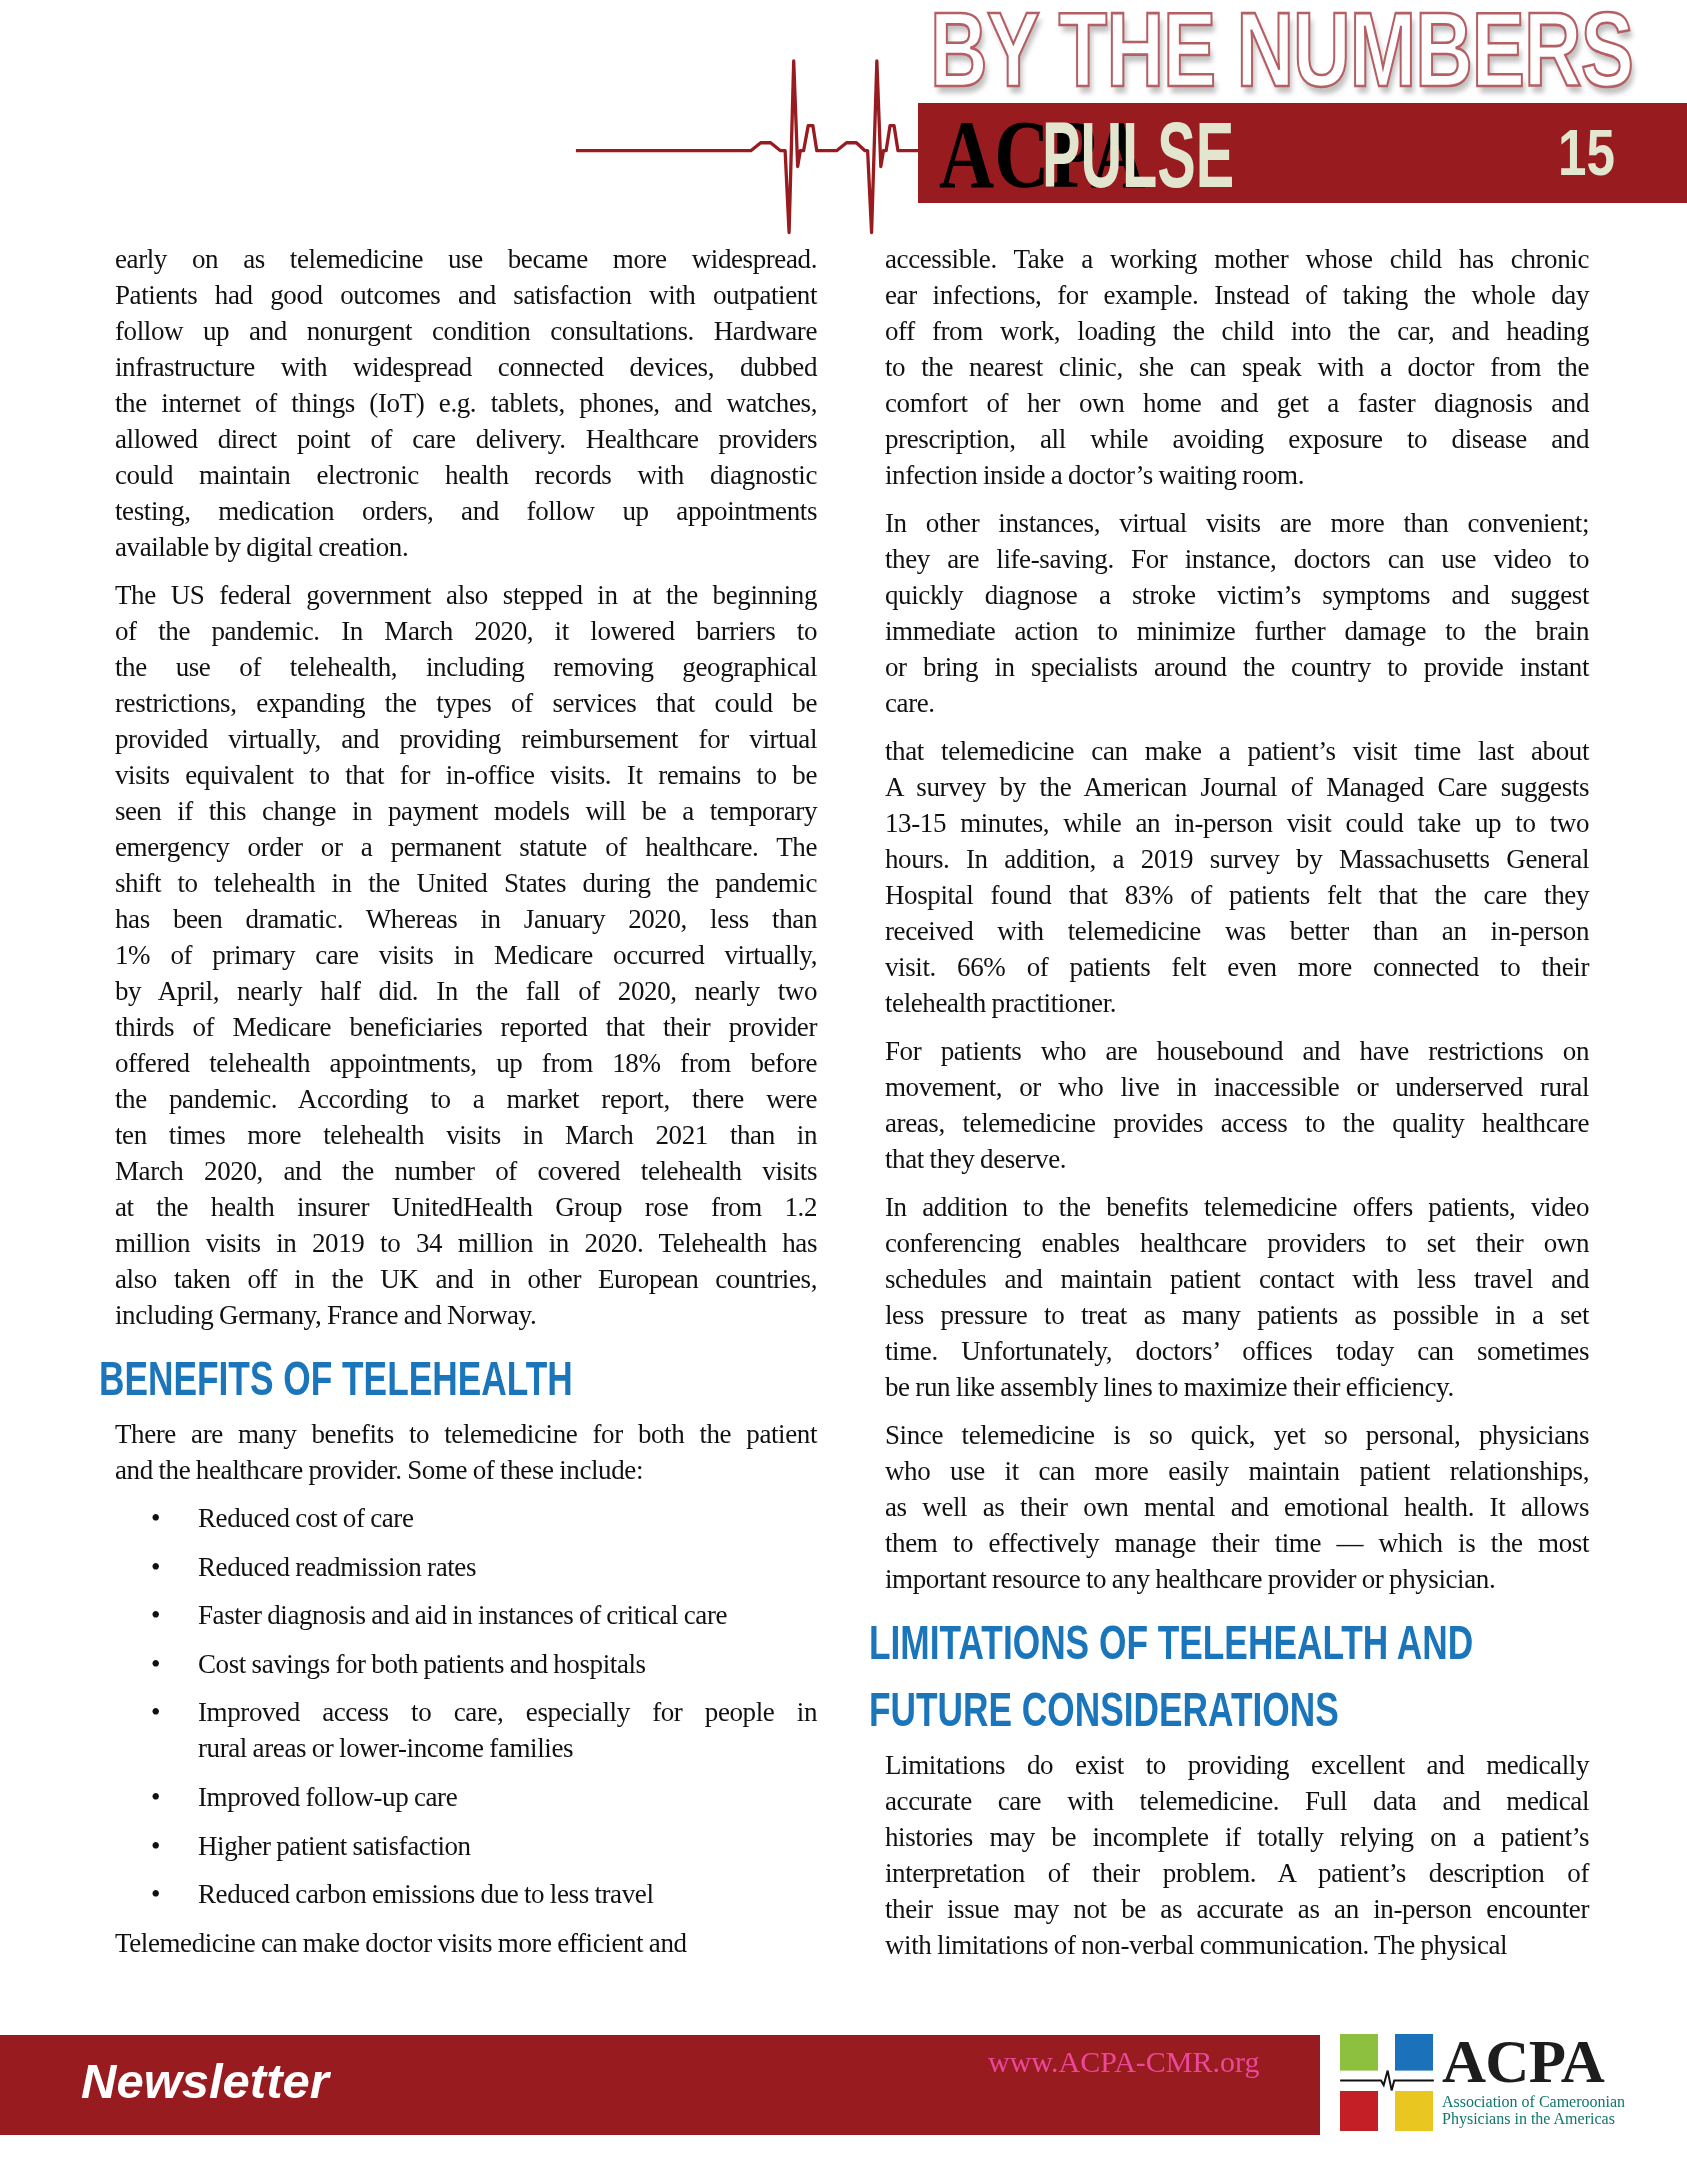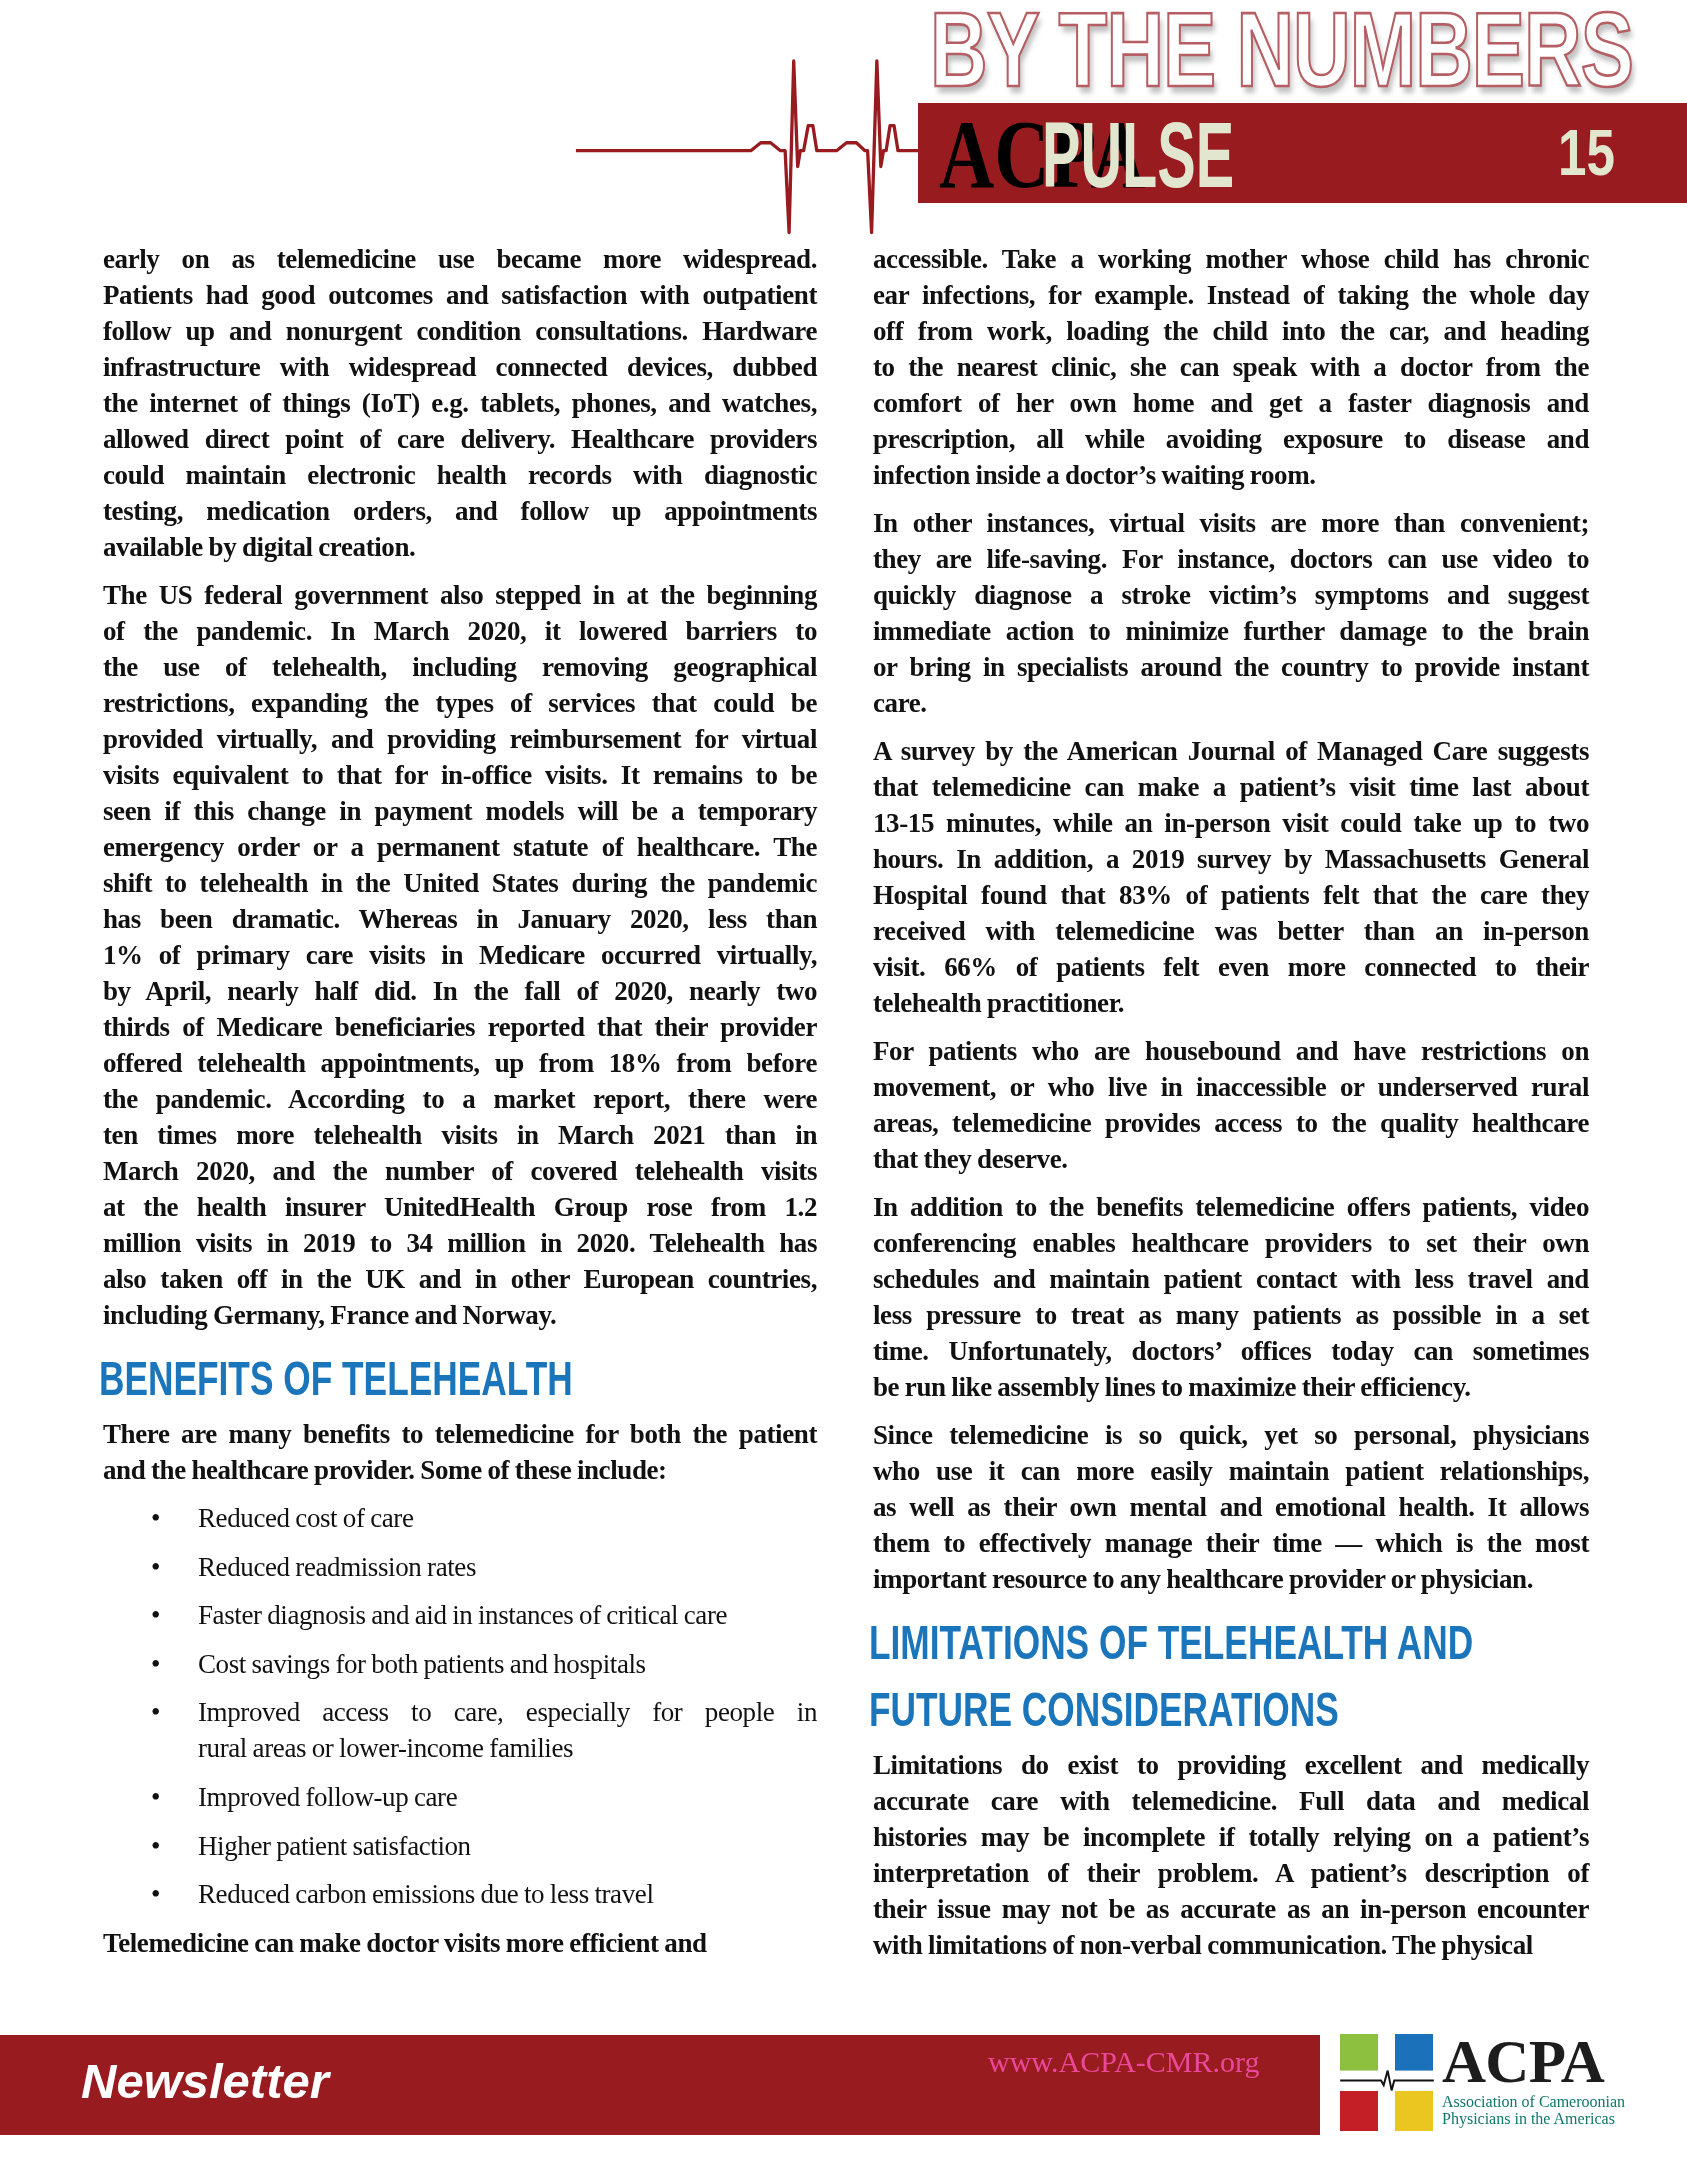--- a/index.html
+++ b/index.html
@@ -37,21 +37,21 @@
     font-family:"Liberation Sans", sans-serif; font-weight:bold; color:#e3e6cf;
     font-size:64px; line-height:60px; white-space:nowrap;
     transform-origin:left top; transform:scaleX(0.8);
   }
 
   
   .col { position:absolute; top:241px; }
   .col-left { left:99px; width:718px; }
   .col-right { left:869px; width:720px; }
 
-  .para { margin:0 0 12px 4px;font-weight:bold; }
+  .para { margin:0 0 12px 16px; }
   .line {
     display:block; font-size:27px; line-height:36px; height:36px;
     text-align:justify; text-align-last:justify; white-space:nowrap; overflow:visible;
     letter-spacing:-0.4px; word-spacing:-0.7px;
   }
   .line.last { text-align-last:left; }
 
   .heading {
     font-family:"Liberation Sans", sans-serif; font-weight:bold; color:#1b75bb;
     font-size:49px; line-height:67px; margin:5.3px 0 4px 0; white-space:nowrap;
@@ -228,22 +228,22 @@
       </div>
       <div class="para">
         <span class="line">In other instances, virtual visits are more than convenient;</span>
         <span class="line">they are life-saving. For instance, doctors can use video to</span>
         <span class="line">quickly diagnose a stroke victim’s symptoms and suggest</span>
         <span class="line">immediate action to minimize further damage to the brain</span>
         <span class="line">or bring in specialists around the country to provide instant</span>
         <span class="line last">care.</span>
       </div>
       <div class="para">
+        <span class="line">that telemedicine can make a patient’s visit time last about</span>
         <span class="line">A survey by the American Journal of Managed Care suggests</span>
-        <span class="line">that telemedicine can make a patient’s visit time last about</span>
         <span class="line">13-15 minutes, while an in-person visit could take up to two</span>
         <span class="line">hours. In addition, a 2019 survey by Massachusetts General</span>
         <span class="line">Hospital found that 83% of patients felt that the care they</span>
         <span class="line">received with telemedicine was better than an in-person</span>
         <span class="line">visit. 66% of patients felt even more connected to their</span>
         <span class="line last">telehealth practitioner.</span>
       </div>
       <div class="para">
         <span class="line">For patients who are housebound and have restrictions on</span>
         <span class="line">movement, or who live in inaccessible or underserved rural</span>

